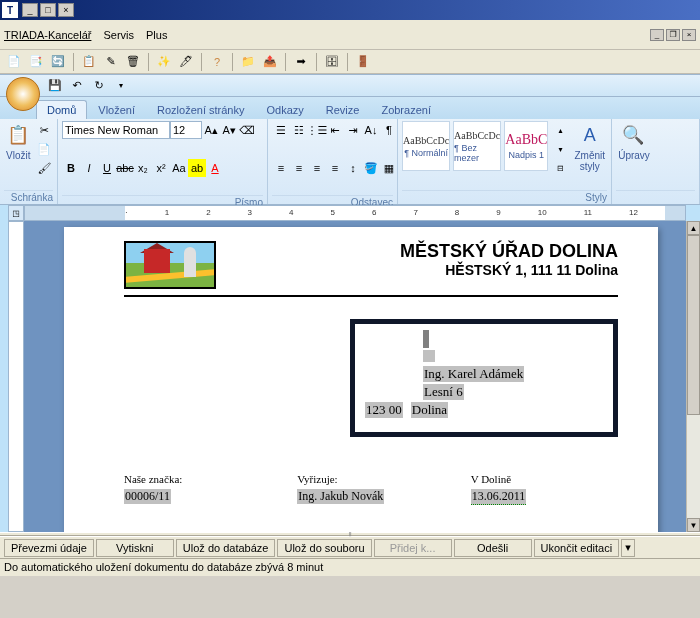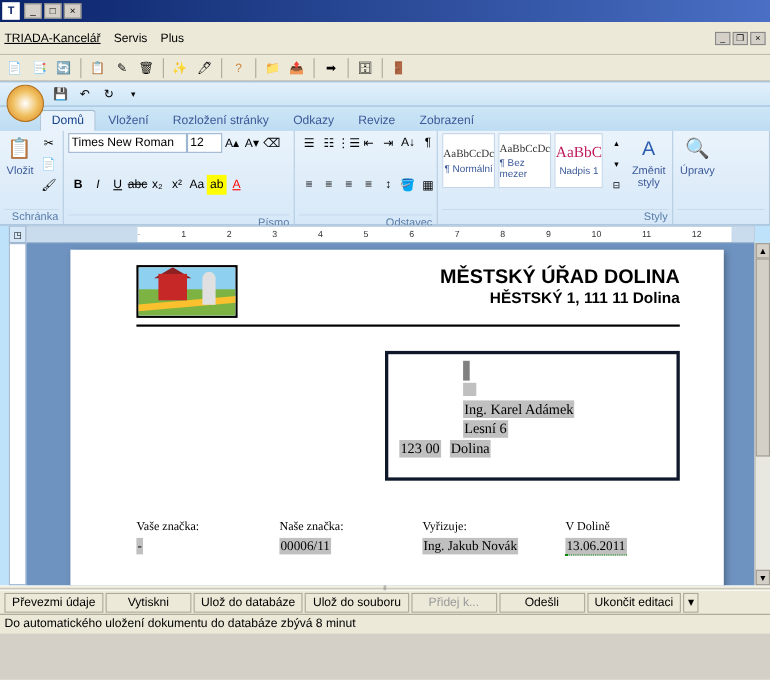--- a/index.html
+++ b/index.html
@@ -62,21 +62,21 @@
 .logo-stripe{position:absolute;bottom:8px;left:-10px;right:-10px;height:6px;background:#fbc02d;transform:rotate(-5deg);}
 .logo-barn{position:absolute;left:18px;top:6px;width:26px;height:24px;background:#c62828;}
 .logo-roof{position:absolute;left:14px;top:0;width:0;height:0;border-left:17px solid transparent;border-right:17px solid transparent;border-bottom:10px solid #8d2020;}
 .logo-silo{position:absolute;right:18px;top:4px;width:12px;height:30px;background:#e0e0e0;border-radius:6px 6px 0 0;}
 .headtext { text-align: right; font-family: Arial; }
 .headtext .line1 { font-size: 18px; font-weight: bold; }
 .headtext .line1 .sc { font-variant: small-caps; }
 .headtext .line2 { font-size: 14px; font-weight: bold; }
 .headtext .line2 .sc{font-variant:small-caps;}
 
-.addrbox { border: 3px solid #0f172a; width: 268px; height: 118px; margin-left: auto; margin-top: 22px; padding: 8px 10px; font-family: 'Times New Roman'; font-size: 13px; position:relative;}
+.addrbox { border: 5px solid #0f172a; width: 268px; height: 118px; margin-left: auto; margin-top: 22px; padding: 8px 10px; font-family: 'Times New Roman'; font-size: 13px; position:relative;}
 .addrbox .cursor{position:absolute;top:6px;left:68px;width:6px;height:18px;background:#808080;}
 .addrbox .graybox{width:12px;height:12px;background:#c0c0c0;margin-left:58px;margin-bottom:4px;margin-top:18px;}
 .addrbox .fld { background: #c0c0c0; display: inline-block; padding: 0 1px; margin-bottom: 2px; }
 .addrbox .row{margin-left:58px;}
 .addrbox .row2{display:flex;gap:8px;}
 
 .metarow { display: flex; margin-top: 36px; font-family: 'Times New Roman'; font-size: 12px; gap:26px;}
 .metacol { flex: 1; }
 .metacol .mlabel { font-size: 11px; margin-bottom: 4px; }
 .metacol .mval { background: #c0c0c0; display: inline-block; padding: 0 1px; }
@@ -318,24 +318,20 @@
         <div class="row"><span class="fld">Ing. Karel Adámek</span></div>
         <div class="row"><span class="fld">Lesní 6</span></div>
         <div class="row2">
             <span class="fld">123 00</span>
             <span class="fld">Dolina</span>
           </div>
       </div>
 
       <div class="metarow">
         <div class="metacol">
-          <div class="mlabel">Vaše značka:</div>
-          <span class="mval">-</span>
-        </div>
-        <div class="metacol">
           <div class="mlabel">Naše značka:</div>
           <span class="mval">00006/11</span>
         </div>
         <div class="metacol">
           <div class="mlabel">Vyřizuje:</div>
           <span class="mval">Ing. Jakub Novák</span>
         </div>
         <div class="metacol">
           <div class="mlabel">V Dolině</div>
           <span class="mval u">13.06.2011</span>

